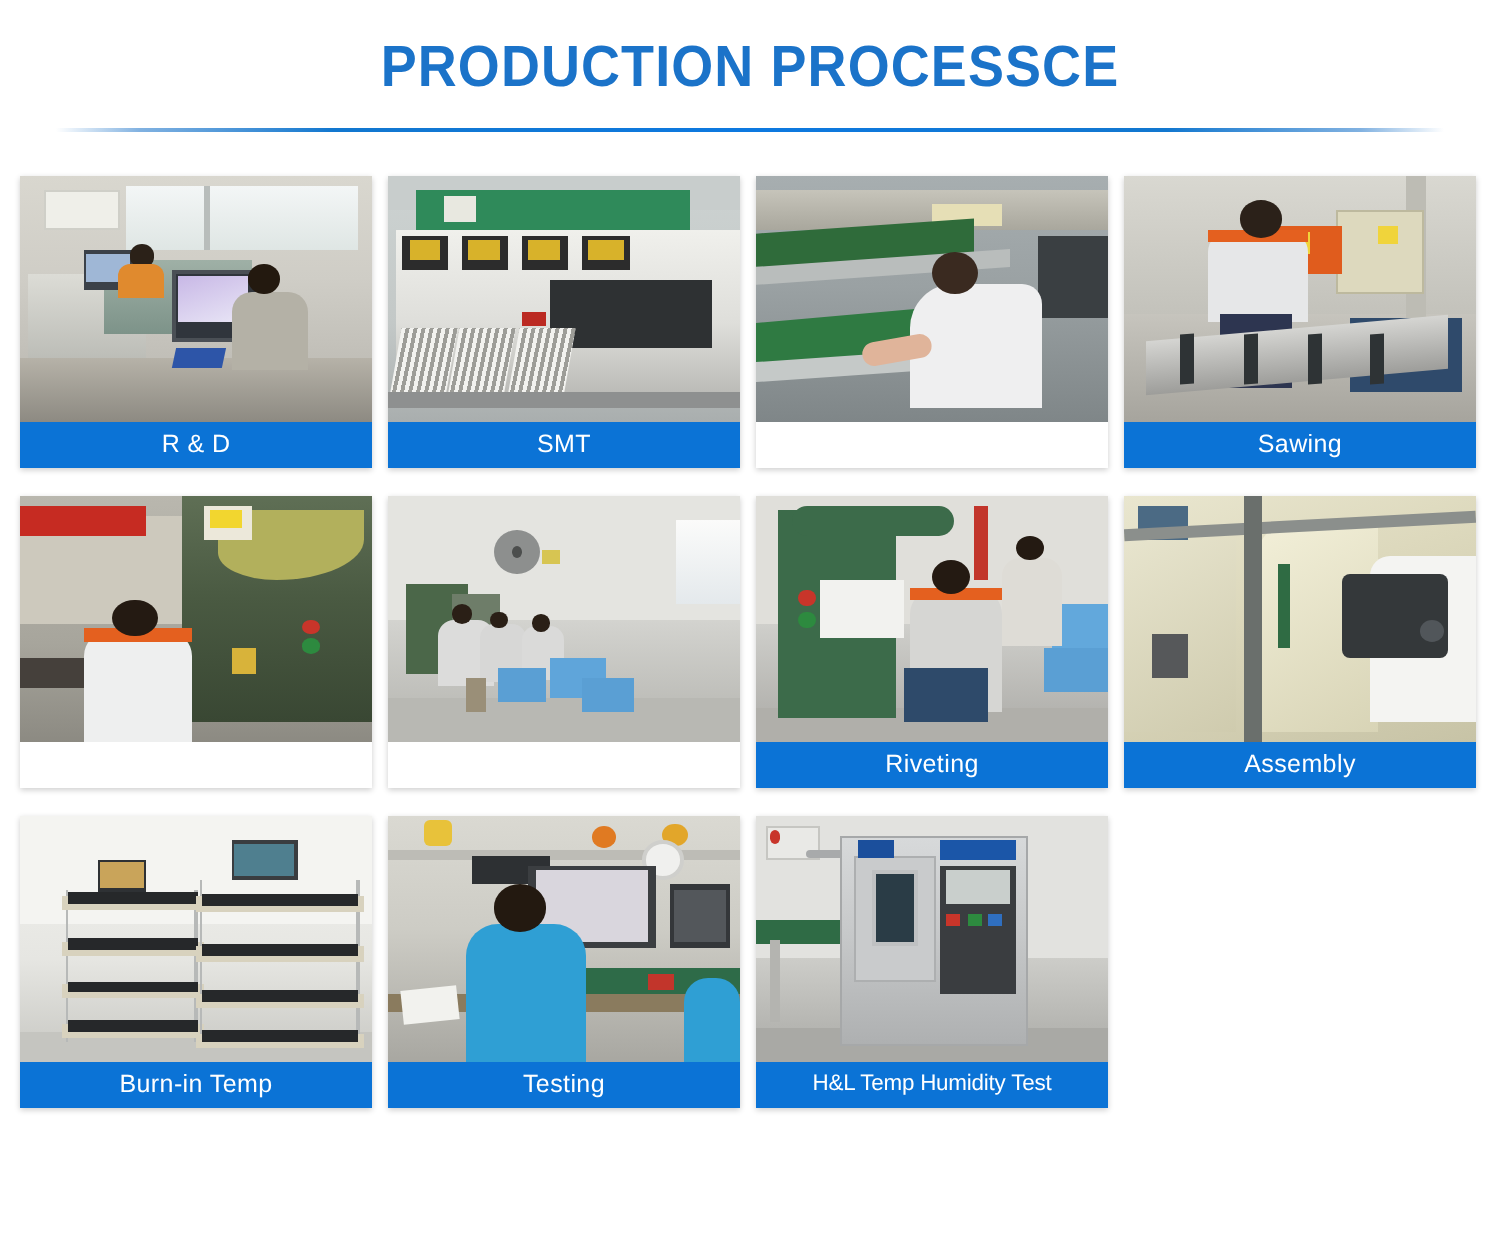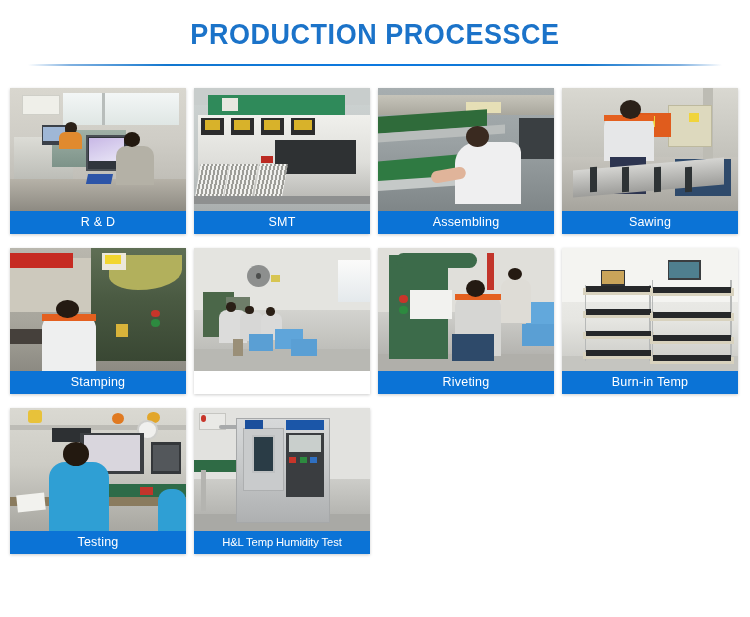--- a/index.html
+++ b/index.html
@@ -379,21 +379,20 @@
         <div class="lay as-dark"></div>
         <div class="lay as-pcb1"></div>
           <div class="lay as-railT"></div>
         <div class="lay as-pcb2"></div>
           <div class="lay as-railB"></div>
         <div class="lay as-wb"></div>
           <div class="lay as-wh"></div>
           <div class="lay as-warm"></div>
       </div>
     </div>
-    <div class="card-caption">Assembling</div>
   </div>
 
   <div class="process-card">
     <div class="card-photo">
       <div class="scene">
         <div class="lay saw-bg"></div>
           <div class="lay saw-wall"></div>
           <div class="lay saw-wcol"></div>
         <div class="lay saw-cab"></div>
           <div class="lay saw-orng"></div>
@@ -427,21 +426,20 @@
           <div class="lay st-ylab"></div>
         <div class="lay st-knob"></div>
           <div class="lay st-knob2"></div>
         <div class="lay st-bench"></div>
           <div class="lay st-tin"></div>
         <div class="lay st-pb"></div>
           <div class="lay st-ps"></div>
           <div class="lay st-ph"></div>
       </div>
     </div>
-    <div class="card-caption">Stamping</div>
   </div>
 
   <div class="process-card">
     <div class="card-photo">
       <div class="scene">
         <div class="lay dr-bg"></div>
           <div class="lay dr-wall"></div>
           <div class="lay dr-win"></div>
         <div class="lay dr-fan"></div>
           <div class="lay dr-fanc"></div>
@@ -482,20 +480,38 @@
           <div class="lay rv-btn2"></div>
         <div class="lay rv-pb"></div>
           <div class="lay rv-ps"></div>
           <div class="lay rv-ph"></div>
         <div class="lay rv-box"></div>
       </div>
     </div>
     <div class="card-caption">Riveting</div>
   </div>
 
+  <div class="process-card">
+    <div class="card-photo">
+      <div class="scene">
+        <div class="lay ay-bg"></div>
+        <div class="lay ay-panelL"></div>
+          <div class="lay ay-panelR"></div>
+          <div class="lay ay-white"></div>
+        <div class="lay ay-dark1"></div>
+          <div class="lay ay-dark2"></div>
+        <div class="lay ay-green"></div>
+        <div class="lay ay-mech"></div>
+          <div class="lay ay-knob"></div>
+        <div class="lay ay-beamh"></div>
+          <div class="lay ay-beamv"></div>
+      </div>
+    </div>
+    <div class="card-caption">Assembly</div>
+  </div>
 
   <div class="process-card">
     <div class="card-photo">
       <div class="scene">
         <div class="lay bt-bg"></div>
           <div class="lay bt-wall"></div>
           <div class="lay bt-flr"></div>
         <div class="lay bt-mon1"></div>
           <div class="lay bt-mon1s"></div>
         <div class="lay bt-mon2"></div>

